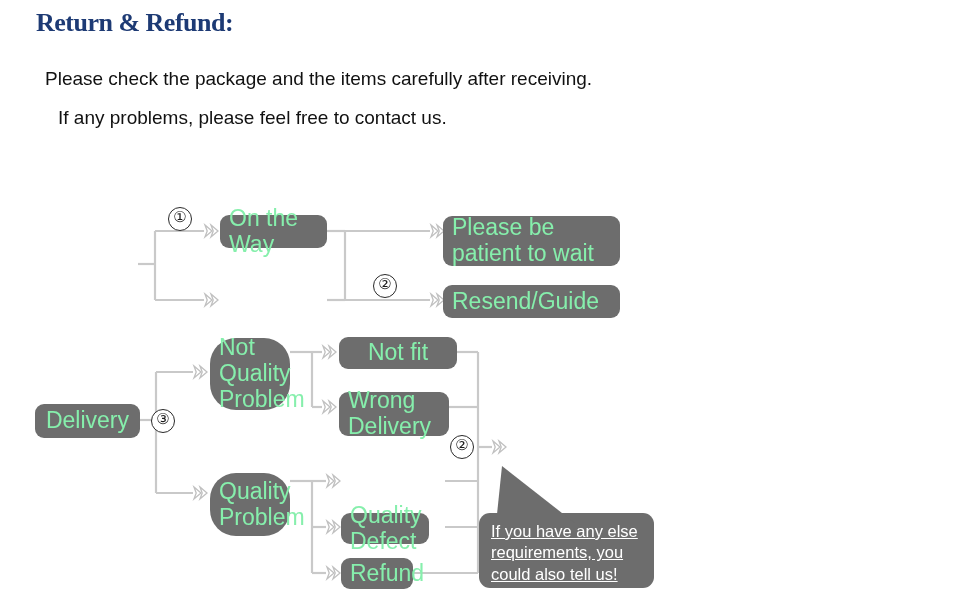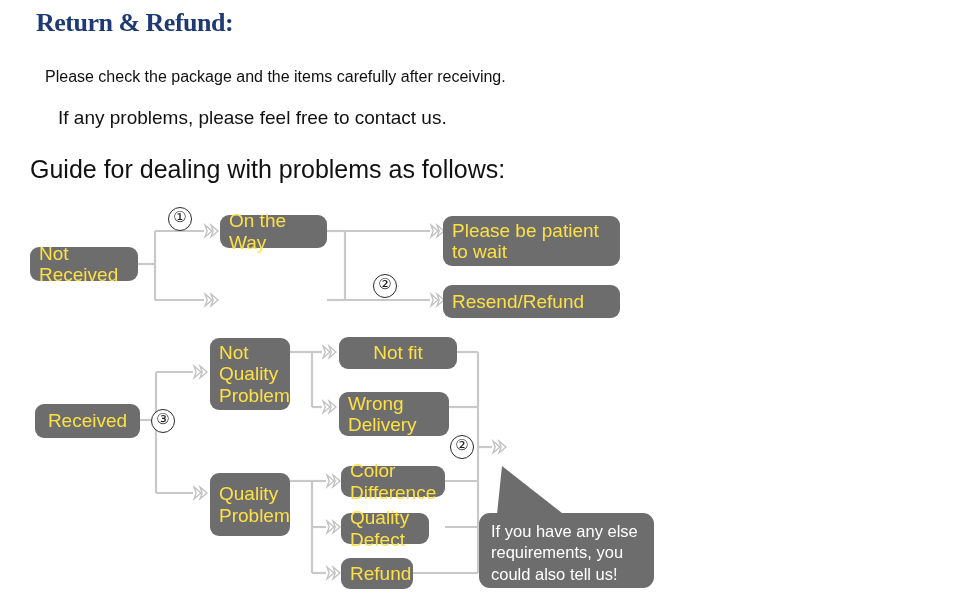--- a/index.html
+++ b/index.html
@@ -22,21 +22,21 @@
     font-family:"Liberation Serif","DejaVu Serif",serif;
     font-weight:bold;
     font-size:26px;
     letter-spacing:-0.5px;
     color:#1d3a74;
     white-space:nowrap;
   }
   .sub1{
     position:absolute;
     left:45px; top:68px;
-    font-size:16px;
+    font-size:19px;
     color:#111111;
     white-space:nowrap;
   }
   .sub2{
     position:absolute;
     left:58px; top:107px;
     font-size:19px;
     color:#111111;
     white-space:nowrap;
   }
@@ -50,36 +50,37 @@
 
   
   #flow{
     position:absolute;
     left:0; top:0;
     width:963px; height:598px;
   }
   .node{
     position:absolute;
     background:#6d6d6d;
-    color:#fde047;
+    color:#86efac;
     border-radius:9px;
     box-sizing:border-box;
     display:flex;
     align-items:center;
     justify-content:flex-start;
     padding:0 9px;
-    font-size:19px;
+    font-size:23px;
     line-height:1.12;
     white-space:pre-line;
     z-index:3;
     box-shadow:0 0 0 0 rgba(0,0,0,0);
   }
   .node.multi{
     align-items:center;
     padding:4px 9px;
+    border-radius:26px;
   }
   .node.center{ justify-content:center; }
 
   
   .circnum{
     position:absolute;
     width:22px;height:22px;
     border:1.6px solid #2a2a2a;
     border-radius:50%;
     color:#1a1a1a;
@@ -109,21 +110,20 @@
   }
 </style>
 </head>
 <body>
 
 <div id="page">
 
   <div class="title">Return &amp; Refund:</div>
   <div class="sub1">Please check the package and the items carefully after receiving.</div>
   <div class="sub2">If any problems, please feel free to contact us.</div>
-  <div class="guide">Guide for dealing with problems as follows:</div>
 
   <svg id="flow" viewBox="0 0 963 598" preserveAspectRatio="none" aria-hidden="true">
     <defs>
 
       <g id="ah">
         <path d="M0,-6 L7,0 L0,6 L2.2,0 Z" fill="#ffffff" stroke="#c0c0c0" stroke-width="1.3"></path>
         <path d="M6,-6 L13,0 L6,6 L8.2,0 Z" fill="#ffffff" stroke="#c0c0c0" stroke-width="1.3"></path>
       </g>
     </defs>
     <g stroke="#c9c9c9" stroke-width="2.2" fill="none" stroke-linejoin="miter">
@@ -173,52 +173,50 @@
       <use href="#ah" x="194" y="493"></use>
       <use href="#ah" x="323" y="352"></use>
       <use href="#ah" x="323" y="407"></use>
       <use href="#ah" x="327" y="481"></use>
       <use href="#ah" x="327" y="527"></use>
       <use href="#ah" x="327" y="573"></use>
       <use href="#ah" x="493" y="447"></use>
     </g>
   </svg>
 
-  <div class="node" style="left:30px;  top:247px; width:108px; height:34px;">Not Received</div>
 
   <div class="node" style="left:220px; top:215px; width:107px; height:33px;">On the Way</div>
 
 
   <div class="node" style="left:443px; top:216px; width:177px; height:50px;">Please be patient to wait</div>
 
-  <div class="node" style="left:443px; top:285px; width:177px; height:33px;">Resend/Refund</div>
-
-  <div class="node center" style="left:35px; top:404px; width:105px; height:34px;">Received</div>
+  <div class="node" style="left:443px; top:285px; width:177px; height:33px;">Resend/Guide</div>
+
+  <div class="node center" style="left:35px; top:404px; width:105px; height:34px;">Delivery</div>
 
   <div class="node multi" style="left:210px; top:338px; width:80px; height:72px;">Not
 Quality
 Problem</div>
 
   <div class="node center" style="left:339px; top:337px; width:118px; height:32px;">Not fit</div>
 
   <div class="node" style="left:339px; top:392px; width:110px; height:44px;">Wrong Delivery</div>
 
   <div class="node multi" style="left:210px; top:473px; width:80px; height:63px;">Quality
 Problem</div>
 
-  <div class="node" style="left:341px; top:466px; width:104px; height:31px;">Color Difference</div>
 
   <div class="node" style="left:341px; top:513px; width:88px; height:31px;">Quality Defect</div>
 
   <div class="node" style="left:341px; top:558px; width:72px; height:31px;">Refund</div>
 
 
   <div class="circnum" style="left:168px; top:207px;">①</div>
   <div class="circnum" style="left:373px; top:274px;">②</div>
   <div class="circnum" style="left:151px; top:409px;">③</div>
   <div class="circnum" style="left:450px; top:435px;">②</div>
 
   <svg class="bubble-tail" style="left:480px; top:462px; width:110px; height:70px;" viewBox="0 0 110 70" aria-hidden="true">
     <path d="M22,4 L96,62 L16,62 Z" fill="#6d6d6d"></path>
   </svg>
-  <div class="bubble" style="left:479px; top:513px; width:175px; height:75px;">If you have any else requirements, you could also tell us!</div>
+  <div class="bubble" style="left:479px; top:513px; width:175px; height:75px;text-decoration:underline;">If you have any else requirements, you could also tell us!</div>
 
 </div>
 
 </body></html>

